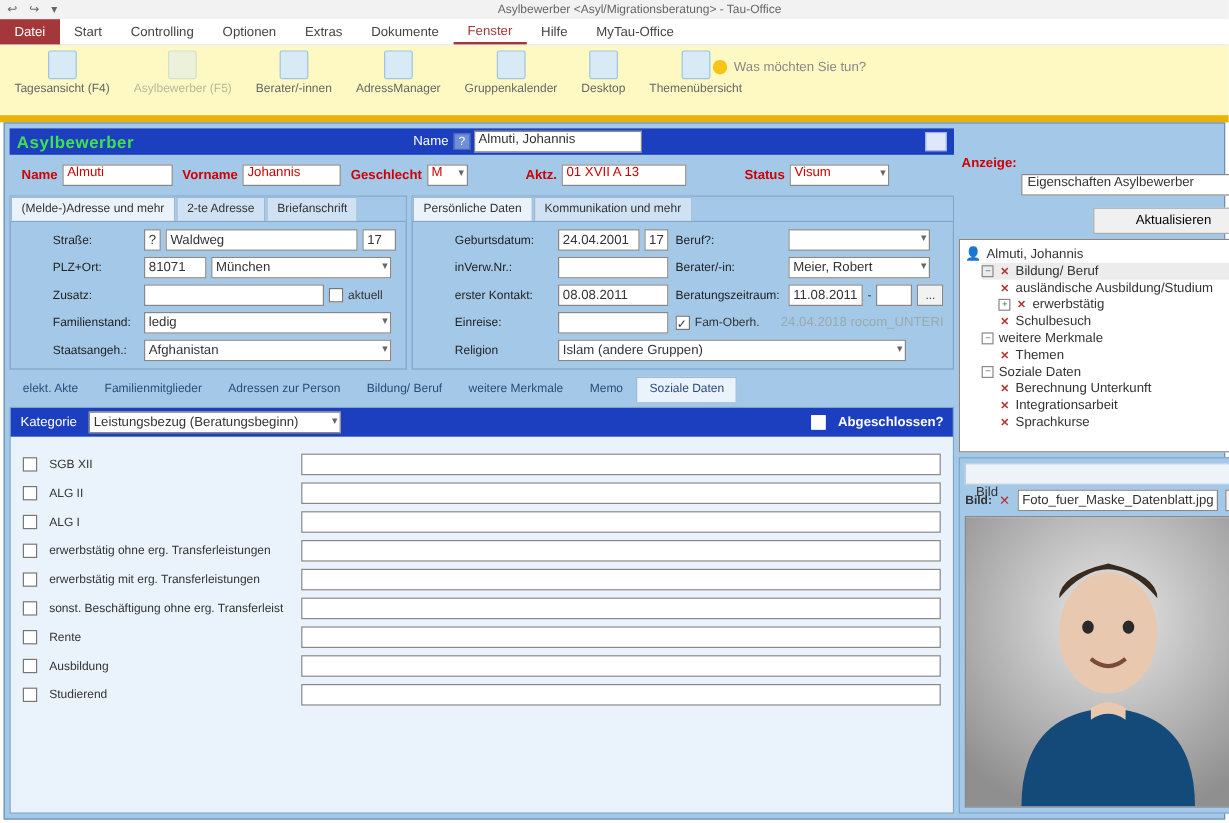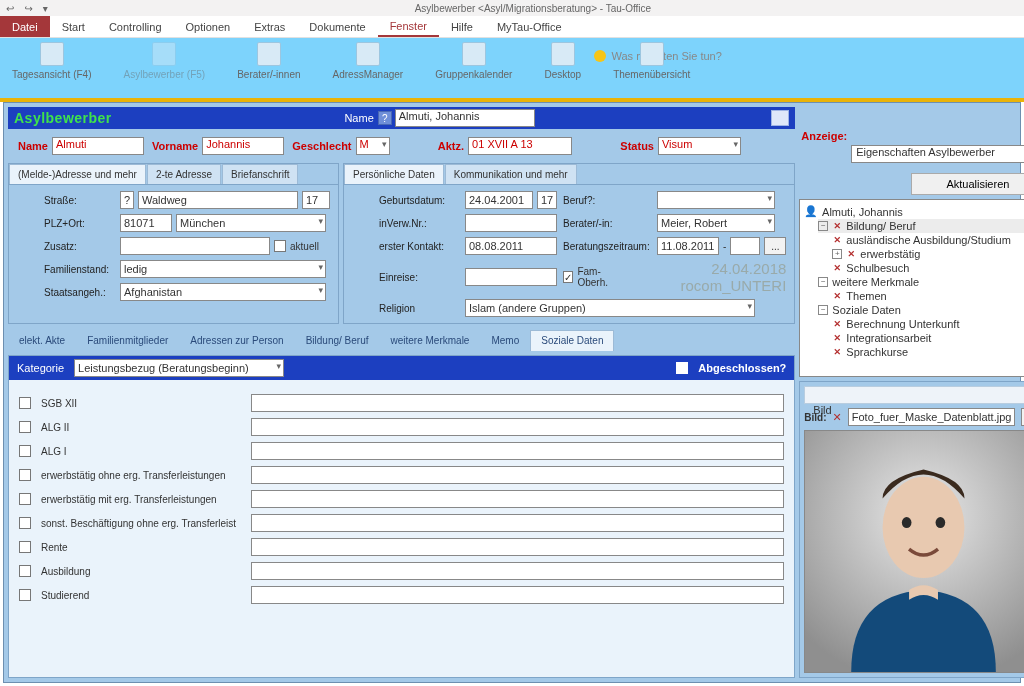--- a/index.html
+++ b/index.html
@@ -12,21 +12,21 @@
 
 
 .ribbon-tabs { height: 22px; background: #fff; border-bottom: 1px solid #e1e1e1; display: flex; align-items: stretch; }
 .ribbon-tabs .tab { padding: 0 12px; display: flex; align-items: center; font-size: 11px; color: #444; cursor: pointer; }
 .ribbon-tabs .tab.datei { background: #a4373a; color: #fff; }
 .ribbon-tabs .tab.active { border-bottom: 2px solid #a4373a; color: #a4373a; }
 .ribbon-tabs .search { display: flex; align-items: center; gap: 6px; margin-left: 20px; color: #888; margin-top: 40px; }
 .ribbon-tabs .search .bulb { width:12px; height:12px; border-radius:50%; background:#f5c518; display:inline-block;}
 
 
-.ribbon-body { height: 64px; background: #7dd3fc; border-bottom: 4px solid #eab308; display: flex; padding: 4px 6px; gap: 20px; }
+.ribbon-body { height: 64px; background: #fef9c3; border-bottom: 6px solid #eab308; display: flex; padding: 4px 6px; gap: 8px; }
 .ribbon-group { display:flex; flex-direction:column; align-items:center; justify-content:flex-start; width: auto; padding: 0 6px; color:#666; font-size:10px; text-align:center;}
 .ribbon-group .ic { width:24px; height:24px; background:#d8eaf6; border:1px solid #9cc6e0; margin-bottom:3px; border-radius:2px;}
 
 
 .work { position:absolute; top:102px; left:3px; right:3px; bottom:3px; background:#a4c9e8; border:1px solid #6d8fb0; display:flex; gap:4px; padding:4px;}
 .left-pane { flex:1; display:flex; flex-direction:column; gap:4px; }
 .right-pane { width:298px; display:flex; flex-direction:column; gap:4px; }
 
 
 .hdr { background:#1c3fc0; height:22px; display:flex; align-items:center; padding:0 6px; color:#fff; font-size:11px;}
@@ -271,21 +271,21 @@
           </div>
 
           <span class="lbl">Einreise:</span>
           <div class="row-widgets">
               <span class="wd" style="width:92px"></span>
             </div>
           <div class="row-widgets" style="grid-column:3/5;">
             <span class="chk" style="background:#fff;position:relative">✓</span>
             <span>Fam-Oberh.</span>
             <span style="flex:1"></span>
-            <span style="color:#9aa;font-size:15px;text-align:right">24.04.2018 rocom_UNTERI</span>
+            <span style="color:#9aa;font-size:11px;text-align:right">24.04.2018 rocom_UNTERI</span>
           </div>
 
           <span class="lbl">Religion</span>
           <div class="row-widgets" style="grid-column:2/5">
               <span class="wd sel" style="width:290px">Islam (andere Gruppen)</span>
             </div>
         </div>
       </div>
     </div>
 

